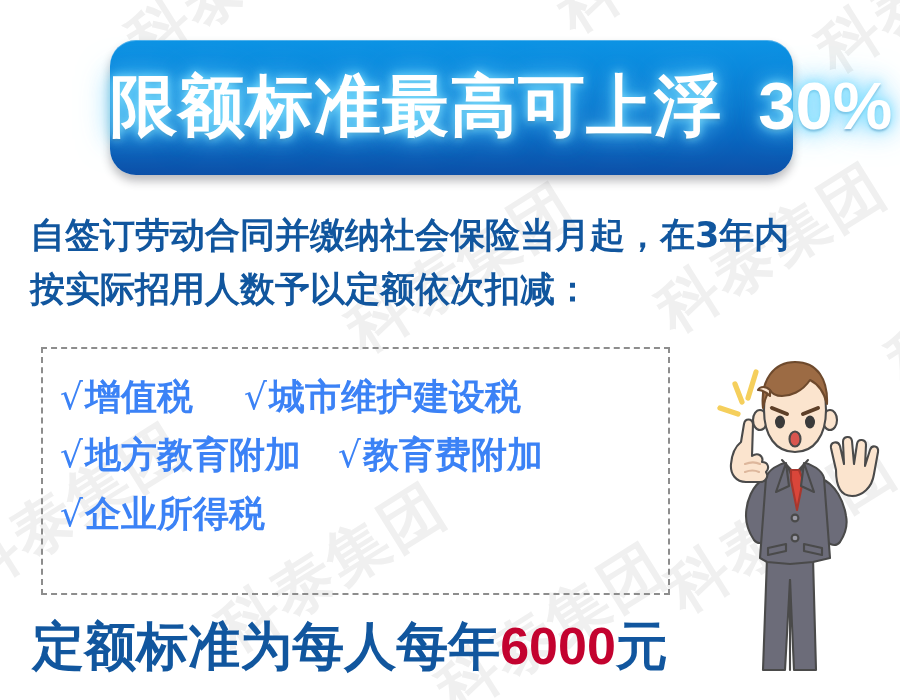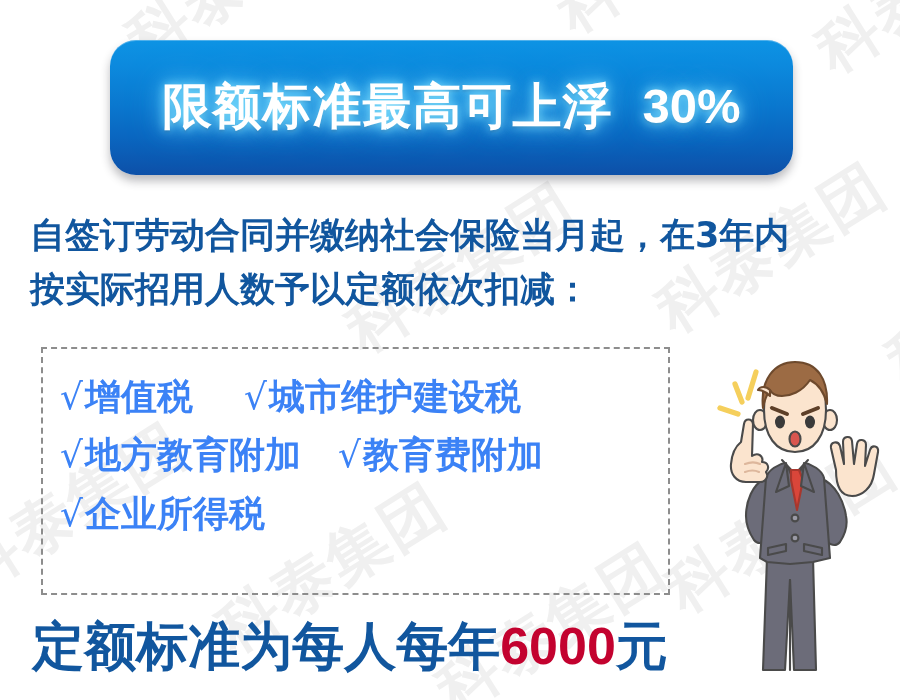--- a/index.html
+++ b/index.html
@@ -58,21 +58,21 @@
     z-index: 10;
   }
   #banner-text {
     position: absolute;
     left: 0;
     right: 0;
     top: 50%;
     transform: translateY(-52%);
     text-align: center;
     color: #ffffff;
-    font-size: 49px;
+    font-size: 67px;
     font-weight: bold;
     letter-spacing: 1px;
     white-space: nowrap;
     text-shadow:
        0 0 10px rgba(130,225,255,0.95),
        0 0 20px rgba(100,210,255,0.85),
        0 0 34px rgba(80,200,255,0.65),
        0 2px 2px rgba(10,60,120,0.45);
     font-family: "DejaVu Sans", sans-serif;
   }

